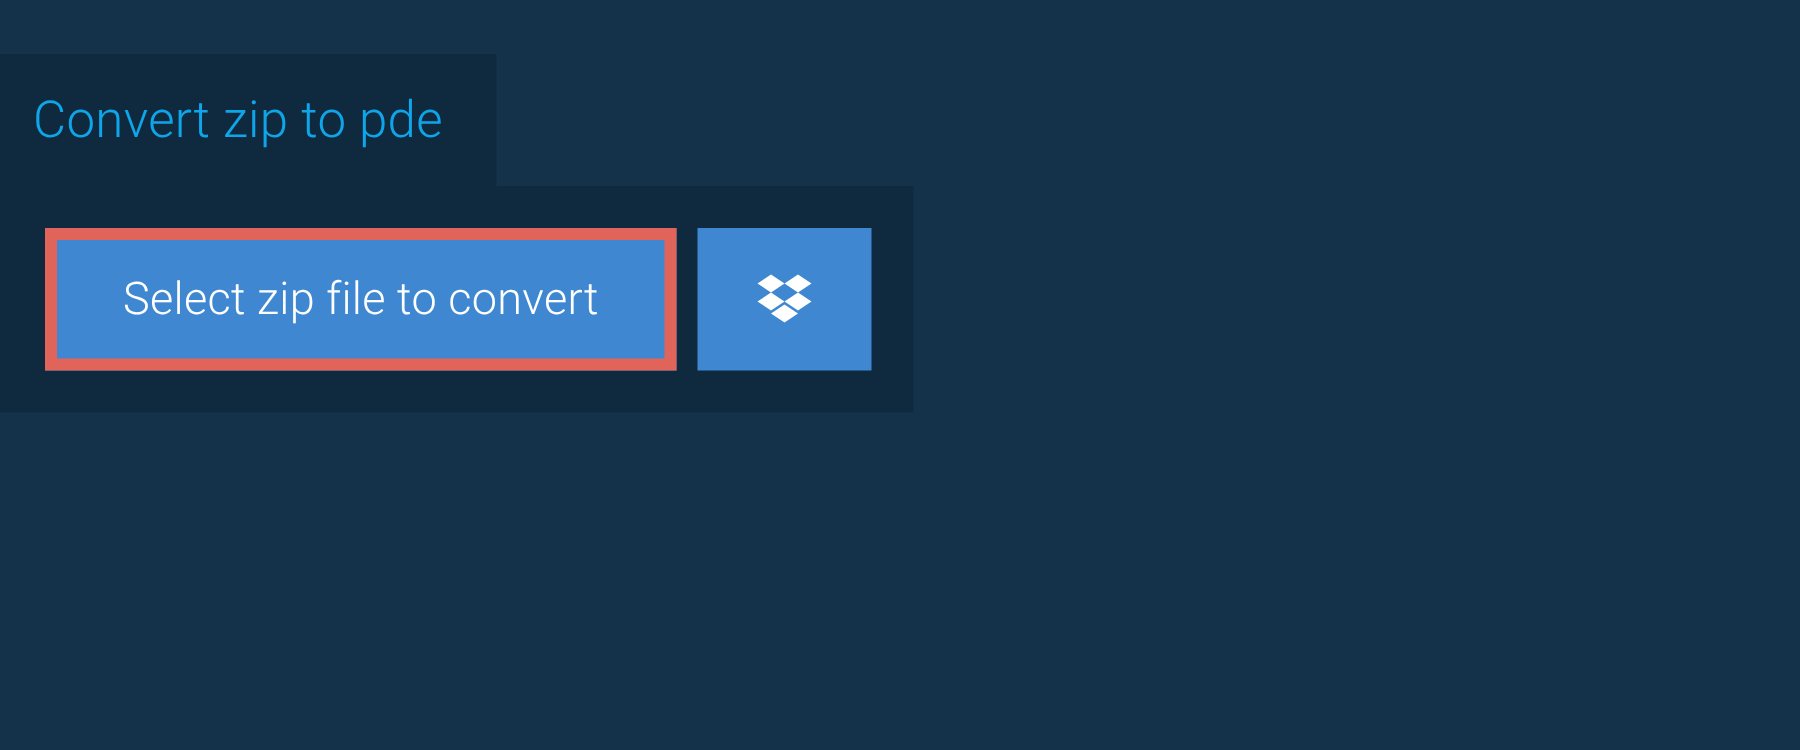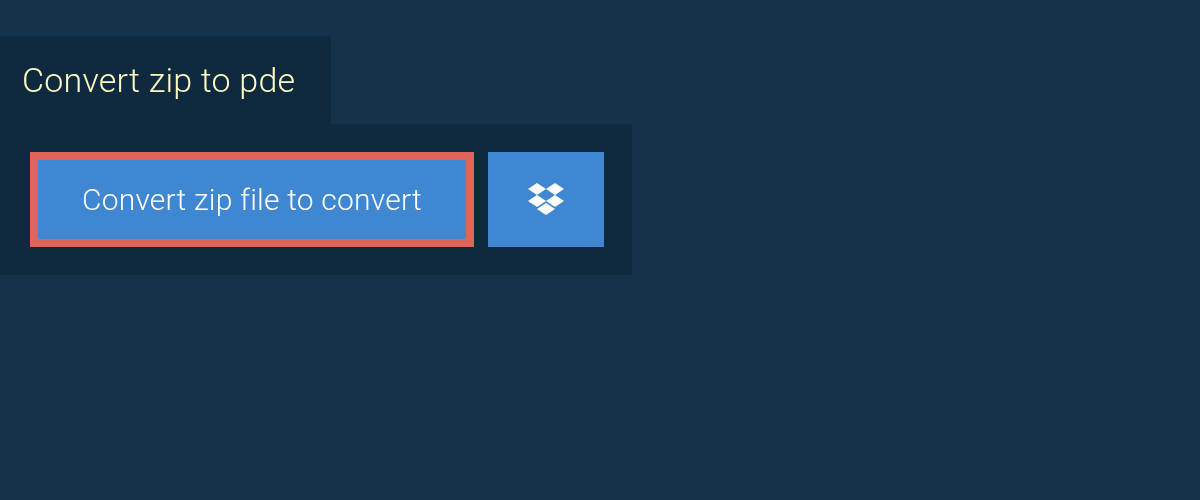--- a/index.html
+++ b/index.html
@@ -14,21 +14,21 @@
       font-family: -apple-system, BlinkMacSystemFont, "Segoe UI", Roboto, Helvetica, Arial, sans-serif;
       overflow: hidden;
     }
     .tab-header {
       background: #0f2a3f;
       display: inline-block;
       padding: 24px 36px 24px 22px;
       margin-top: 36px;
     }
     .tab-header h1 {
-      color: #fef9c3;
+      color: #0ea5e9;
       font-size: 34px;
       font-weight: 300;
       letter-spacing: 0.2px;
     }
     .panel {
       background: #0f2a3f;
       padding: 28px 28px 28px 30px;
       display: flex;
       align-items: stretch;
       gap: 14px;
@@ -67,21 +67,21 @@
 <body>
 
 
 
 <div class="tab-header">
   <h1>Convert zip to pde</h1>
 </div>
 
 <div class="panel">
   <button class="select-button">
-    <span>Convert zip file to convert</span>
+    <span>Select zip file to convert</span>
   </button>
   <button class="dropbox-button">
     <span>
       <svg viewBox="0 0 40 40">
         <polygon points="11,5 20,11 11,17 2,11"></polygon>
         <polygon points="29,5 38,11 29,17 20,11"></polygon>
         <polygon points="11,17 20,23 11,29 2,23"></polygon>
         <polygon points="29,17 38,23 29,29 20,23"></polygon>
         <polygon points="20,25 29,31 20,37 11,31"></polygon>
       </svg>

